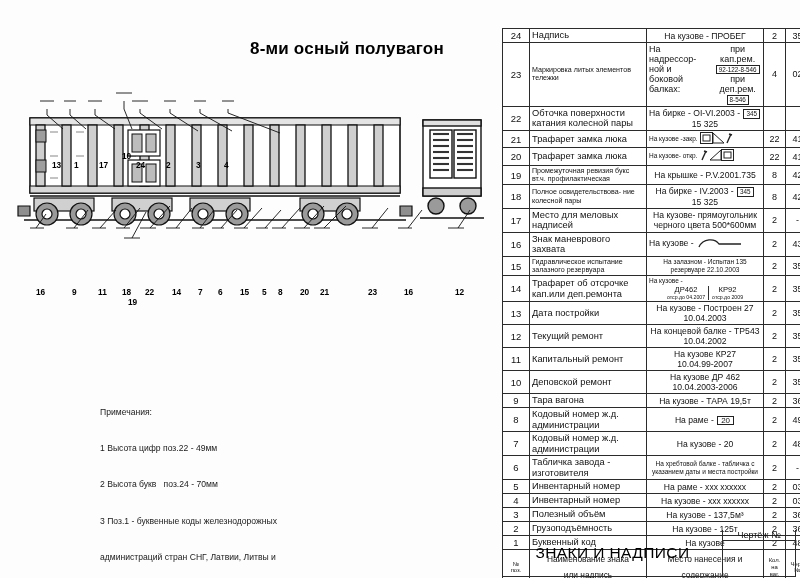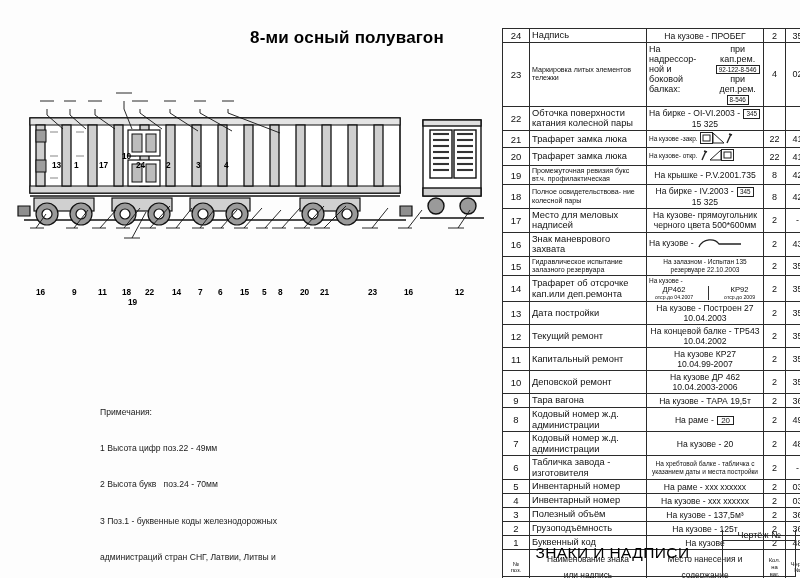--- a/index.html
+++ b/index.html
@@ -8,21 +8,21 @@
     background:#ffffff;
     font-family:"Liberation Sans", sans-serif;
     color:#111;
     position:relative;
     overflow:hidden;
   }
   .sheet{position:absolute;inset:0;background:#fdfdfd;}
 
   
   .title{
-    position:absolute;left:250px;top:28px;
+    position:absolute;left:250px;top:39px;
     font-size:17px;font-weight:bold;letter-spacing:.2px;
     color:#000;
   }
 
   
   .drawing{position:absolute;left:0;top:60px;width:495px;height:330px;}
   .drawing svg{display:block;}
 
   
   .notes{
@@ -67,21 +67,21 @@
   
   .boxcode{
     display:inline-block;border:1px solid #222;
     padding:0 2px;font-size:6.3px;line-height:7.4px;
     background:#fff;margin:0 1px;
   }
   .r23grid{display:flex;gap:18px;align-items:flex-start;}
   .r23grid .l{flex:0 0 46px;}
   .r23grid .r{flex:1;text-align:center;}
 
-  .kp-split{display:flex;align-items:flex-start;justify-content:center;gap:12px;}
+  .kp-split{display:flex;align-items:flex-start;justify-content:center;gap:0;}
   .kp-split .cellx{padding:0 3px;font-size:7.6px;line-height:8.4px;text-align:center;}
   .kp-split .cellx .sub{display:block;font-size:5.2px;line-height:6px;}
   .kp-split .divline{width:1px;align-self:stretch;background:#333;}
 
   .icon-inline{vertical-align:middle;margin:0 1px;}
 
   
   .footer{
     position:absolute;left:502px;top:530px;width:292px;height:46px;
     border:1px solid #2b2b2b;border-top:none;

